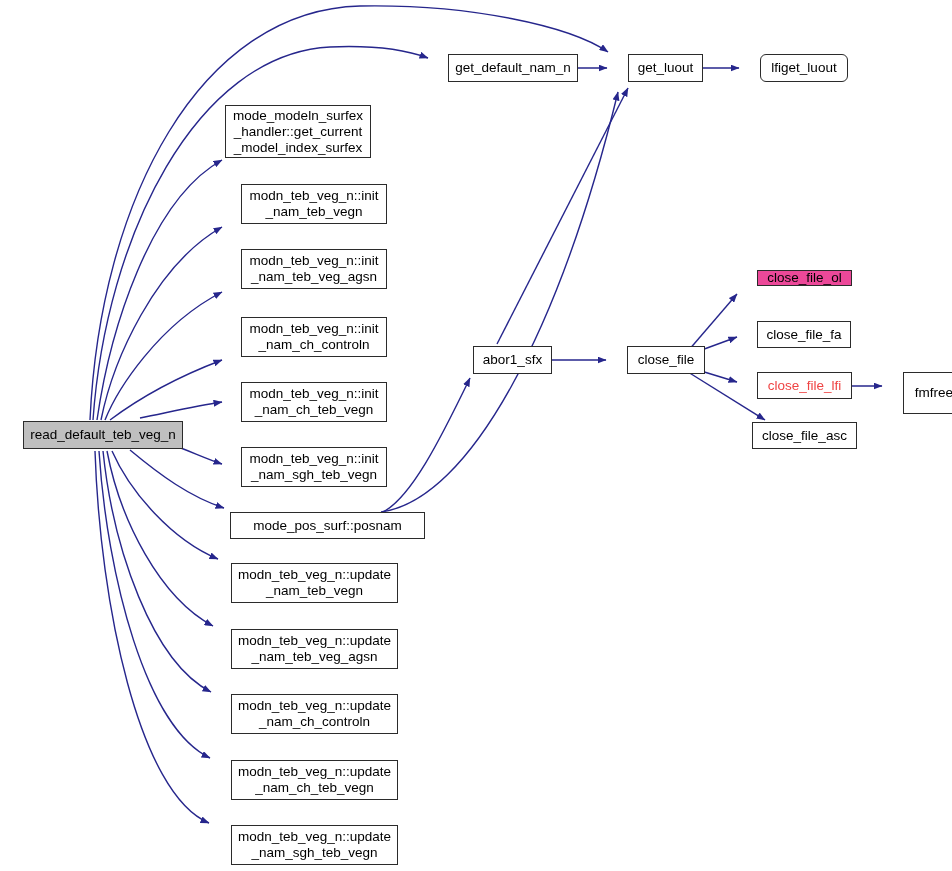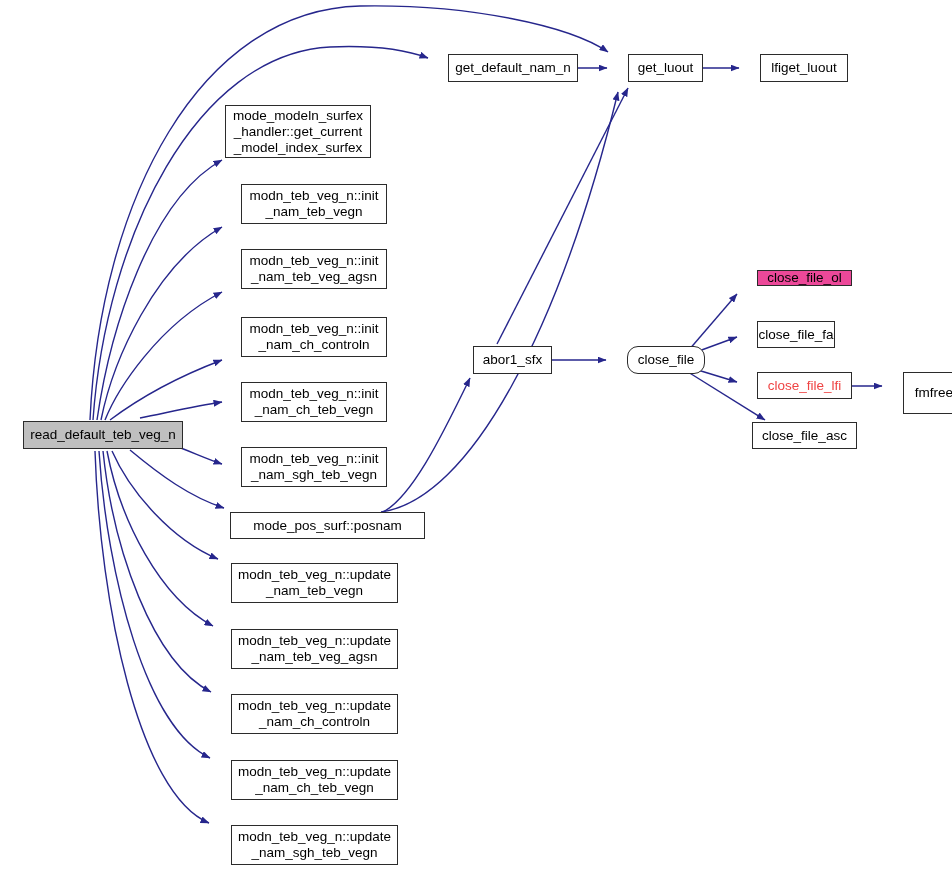--- a/index.html
+++ b/index.html
@@ -112,21 +112,21 @@
       <path d="M 688 372 L 765 420"></path>
 
       <path d="M 835 386 L 882 386"></path>
     </g>
   </svg>
 
   <div id="nodes">
       <div class="node highlight" style="left: 6px; top: 421px; width: 160px; height: 28px; border-color: rgb(43, 43, 43); color: rgb(0, 0, 0); background: rgb(191, 191, 191);"><span class="lbl">read_default_teb_veg_n</span></div>
       <div class="node" style="left: 431px; top: 54px; width: 130px; height: 28px; border-color: rgb(43, 43, 43); color: rgb(0, 0, 0); background: rgb(255, 255, 255);"><span class="lbl">get_default_nam_n</span></div>
       <div class="node" style="left: 611px; top: 54px; width: 75px; height: 28px; border-color: rgb(43, 43, 43); color: rgb(0, 0, 0); background: rgb(255, 255, 255);"><span class="lbl">get_luout</span></div>
-      <div class="node" style="left: 743px; top: 54px; width: 88px; height: 28px; border-color: rgb(43, 43, 43); color: rgb(0, 0, 0); background: rgb(255, 255, 255);"><span class="lbl">lfiget_luout</span></div>
+      <div class="node" style="left: 743px; top: 54px; width: 88px; height: 28px; border-color: rgb(43, 43, 43); color: rgb(0, 0, 0); background: rgb(255, 255, 255); border-radius: 6px;"><span class="lbl">lfiget_luout</span></div>
       <div class="node" style="left: 208px; top: 105px; width: 146px; height: 53px; border-color: rgb(43, 43, 43); color: rgb(0, 0, 0); background: rgb(255, 255, 255);"><span class="lbl">mode_modeln_surfex
 _handler::get_current
 _model_index_surfex</span></div>
       <div class="node" style="left: 224px; top: 184px; width: 146px; height: 40px; border-color: rgb(43, 43, 43); color: rgb(0, 0, 0); background: rgb(255, 255, 255);"><span class="lbl">modn_teb_veg_n::init
 _nam_teb_vegn</span></div>
       <div class="node" style="left: 224px; top: 249px; width: 146px; height: 40px; border-color: rgb(43, 43, 43); color: rgb(0, 0, 0); background: rgb(255, 255, 255);"><span class="lbl">modn_teb_veg_n::init
 _nam_teb_veg_agsn</span></div>
       <div class="node" style="left: 224px; top: 317px; width: 146px; height: 40px; border-color: rgb(43, 43, 43); color: rgb(0, 0, 0); background: rgb(255, 255, 255);"><span class="lbl">modn_teb_veg_n::init
 _nam_ch_controln</span></div>
       <div class="node" style="left: 224px; top: 382px; width: 146px; height: 40px; border-color: rgb(43, 43, 43); color: rgb(0, 0, 0); background: rgb(255, 255, 255);"><span class="lbl">modn_teb_veg_n::init
@@ -138,21 +138,21 @@
 _nam_teb_vegn</span></div>
       <div class="node" style="left: 214px; top: 629px; width: 167px; height: 40px; border-color: rgb(43, 43, 43); color: rgb(0, 0, 0); background: rgb(255, 255, 255);"><span class="lbl">modn_teb_veg_n::update
 _nam_teb_veg_agsn</span></div>
       <div class="node" style="left: 214px; top: 694px; width: 167px; height: 40px; border-color: rgb(43, 43, 43); color: rgb(0, 0, 0); background: rgb(255, 255, 255);"><span class="lbl">modn_teb_veg_n::update
 _nam_ch_controln</span></div>
       <div class="node" style="left: 214px; top: 760px; width: 167px; height: 40px; border-color: rgb(43, 43, 43); color: rgb(0, 0, 0); background: rgb(255, 255, 255);"><span class="lbl">modn_teb_veg_n::update
 _nam_ch_teb_vegn</span></div>
       <div class="node" style="left: 214px; top: 825px; width: 167px; height: 40px; border-color: rgb(43, 43, 43); color: rgb(0, 0, 0); background: rgb(255, 255, 255);"><span class="lbl">modn_teb_veg_n::update
 _nam_sgh_teb_vegn</span></div>
       <div class="node" style="left: 456px; top: 346px; width: 79px; height: 28px; border-color: rgb(43, 43, 43); color: rgb(0, 0, 0); background: rgb(255, 255, 255);"><span class="lbl">abor1_sfx</span></div>
-      <div class="node" style="left: 610px; top: 346px; width: 78px; height: 28px; border-color: rgb(43, 43, 43); color: rgb(0, 0, 0); background: rgb(255, 255, 255); border-radius: 11px;"><span class="lbl">close_file</span></div>
+      <div class="node" style="left: 610px; top: 346px; width: 78px; height: 28px; border-color: rgb(43, 43, 43); color: rgb(0, 0, 0); background: rgb(255, 255, 255);"><span class="lbl">close_file</span></div>
       <div class="node" style="left: 740px; top: 270px; width: 95px; height: 16px; border-color: rgb(43, 43, 43); color: rgb(0, 0, 0); background: #ec4899;"><span class="lbl">close_file_ol</span></div>
-      <div class="node" style="left: 740px; top: 321px; width: 78px; height: 27px; border-color: rgb(43, 43, 43); color: rgb(0, 0, 0); background: rgb(255, 255, 255);"><span class="lbl">close_file_fa</span></div>
+      <div class="node" style="left: 740px; top: 321px; width: 94px; height: 27px; border-color: rgb(43, 43, 43); color: rgb(0, 0, 0); background: rgb(255, 255, 255);"><span class="lbl">close_file_fa</span></div>
       <div class="node" style="left: 740px; top: 372px; width: 95px; height: 27px; border-color: rgb(43, 43, 43); color: #ef4444; background: rgb(255, 255, 255);"><span class="lbl">close_file_lfi</span></div>
       <div class="node" style="left: 735px; top: 422px; width: 105px; height: 27px; border-color: rgb(43, 43, 43); color: rgb(0, 0, 0); background: rgb(255, 255, 255);"><span class="lbl">close_file_asc</span></div>
       <div class="node" style="left: 886px; top: 372px; width: 62px; height: 42px; border-color: rgb(43, 43, 43); color: rgb(0, 0, 0); background: rgb(255, 255, 255);"><span class="lbl">fmfree</span></div>
     </div>
 
 </div>
 
 </body></html>

